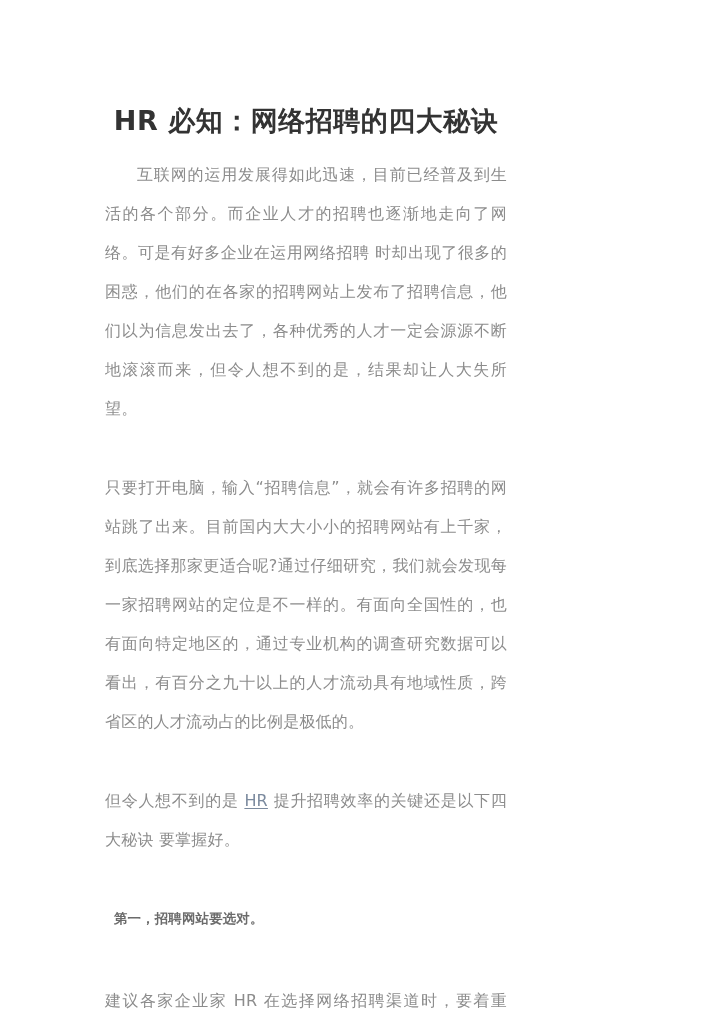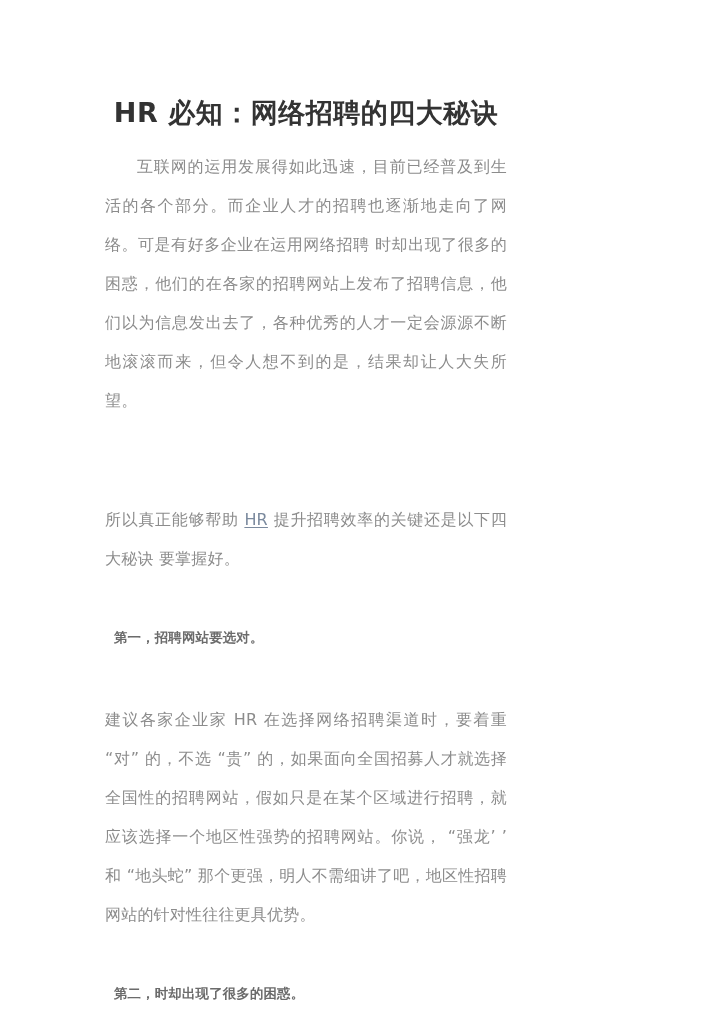--- a/index.html
+++ b/index.html
@@ -11,21 +11,21 @@
     width: 721px;
     height: 1020px;
     overflow: hidden;
     font-family: "DejaVu Sans", "Liberation Sans", sans-serif;
     -webkit-font-smoothing: antialiased;
   }
   .page {
     width: 611px;
     height: 1020px;
     box-sizing: border-box;
-    padding: 0 104px 0 105px;
+    padding: 8px 104px 0 105px;
     background: #ffffff;
     position: relative;
   }
   .doc-title {
     margin: 0;
     padding: 0;
     text-align: center;
     font-size: 27px;
     font-weight: bold;
     color: #333333;
@@ -71,24 +71,25 @@
 <div class="page">
 
   <h1 class="doc-title">HR 必知：网络招聘的四大秘诀</h1>
 
   <div class="gap-1"></div>
 
   <p class="para indent">互联网的运用发展得如此迅速，目前已经普及到生活的各个部分。而企业人才的招聘也逐渐地走向了网络。可是有好多企业在运用网络招聘 时却出现了很多的困惑，他们的在各家的招聘网站上发布了招聘信息，他们以为信息发出去了，各种优秀的人才一定会源源不断地滚滚而来，但令人想不到的是，结果却让人大失所望。</p>
 
   <div class="gap-2"></div>
 
+  <p class="para">只要打开电脑，输入“招聘信息”，就会有许多招聘的网站跳了出来。目前国内大大小小的招聘网站有上千家，到底选择那家更适合呢?通过仔细研究，我们就会发现每一家招聘网站的定位是不一样的。有面向全国性的，也有面向特定地区的，通过专业机构的调查研究数据可以看出，有百分之九十以上的人才流动具有地域性质，跨省区的人才流动占的比例是极低的。</p>
 
   <div class="gap-3"></div>
 
-  <p class="para"><span>所以真正能够帮助 </span><a class="doc-link" href="#">HR</a><span> 提升招聘效率的关键还是以下四大秘诀 要掌握好。</span></p>
+  <p class="para"><span>但令人想不到的是 </span><a class="doc-link" href="#">HR</a><span> 提升招聘效率的关键还是以下四大秘诀 要掌握好。</span></p>
 
   <div class="gap-4"></div>
 
   <p class="heading">第一，招聘网站要选对。</p>
 
   <div class="gap-5"></div>
 
   <p class="para">建议各家企业家 HR 在选择网络招聘渠道时，要着重 “对” 的，不选 “贵” 的，如果面向全国招募人才就选择全国性的招聘网站，假如只是在某个区域进行招聘，就应该选择一个地区性强势的招聘网站。你说， “强龙’ ’ 和 “地头蛇” 那个更强，明人不需细讲了吧，地区性招聘网站的针对性往往更具优势。</p>
 
   <div class="gap-6"></div>

